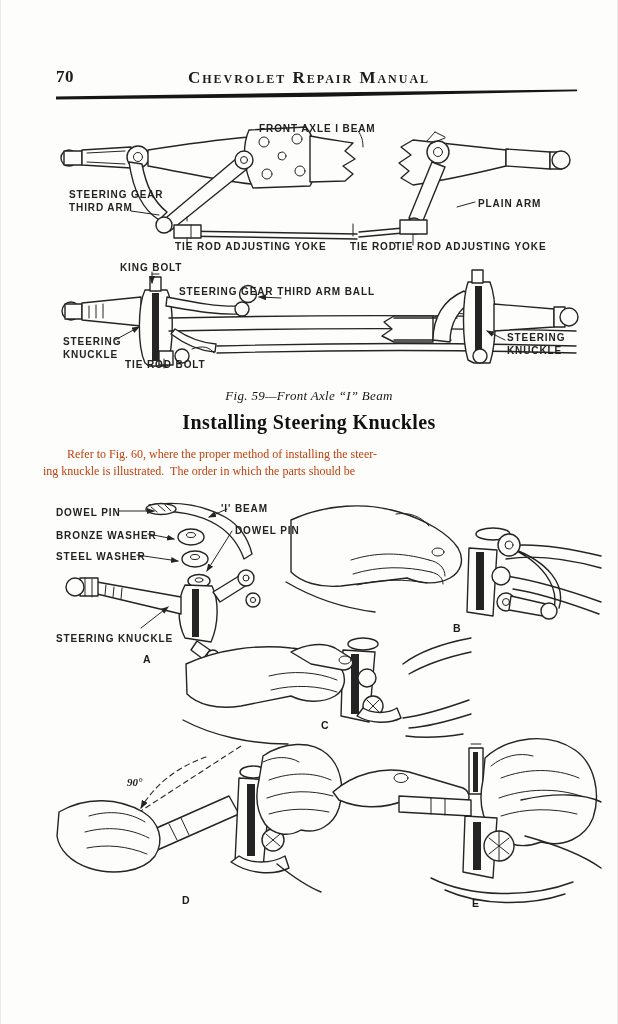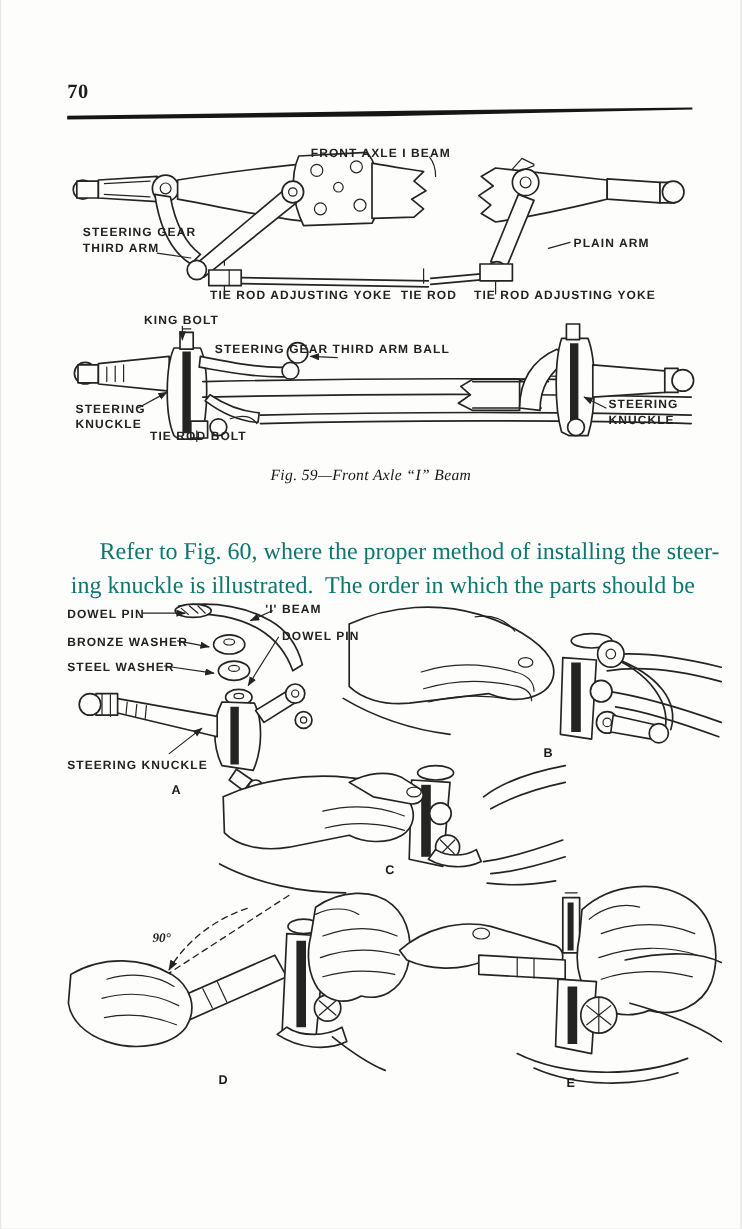--- a/index.html
+++ b/index.html
@@ -37,22 +37,22 @@
     font-style:italic;font-weight:400;font-size:13px;letter-spacing:.3px;color:#161616;
   }
   .cap59{top:388px;}
   .cap60{top:916px;}
   .heading{
     position:absolute;left:0;right:0;top:411px;text-align:center;
     font-weight:700;font-size:20px;letter-spacing:.4px;color:#111;
   }
   .para{
     position:absolute;left:42px;top:446px;width:546px;
-    font-size:20px;line-height:1.42;color:#0f766e;
-    white-space:pre-line;text-indent:24px;margin-left:16px;
+    font-size:12px;line-height:1.42;color:#c2410c;
+    white-space:pre-line;text-indent:24px;
   }
   .art{position:absolute;left:0;top:0;pointer-events:none;}
   .art .s{fill:none;stroke:#242424;stroke-width:1.4;stroke-linecap:round;stroke-linejoin:round;}
   .art .thin{stroke-width:1;}
   .art .sf{fill:#fdfdfc;stroke:#242424;stroke-width:1.4;stroke-linejoin:round;}
   .art .dk{fill:#242424;stroke:none;}
   .art .dash{stroke-dasharray:5 4;stroke-width:1.1;}
   .art .rule{fill:#161616;stroke:none;}
 </style>
 </head>
@@ -279,38 +279,40 @@
       <path class="sf" d="M464,816 L462,872 L492,878 L496,818 Z"></path>
       <path class="dk" d="M472,822 h8 v48 h-8 z"></path>
       <circle class="sf" cx="498" cy="846" r="15"></circle>
       <path class="s thin" d="M488,838 l20,16 M488,854 l20,-16 M498,831 v30"></path>
       <path class="s" d="M520,800 C556,792 584,794 600,802 M524,836 C560,846 586,858 600,868"></path>
       <path class="s" d="M430,878 C470,898 530,898 572,882 M444,890 C480,906 528,906 564,894"></path>
     </g>
   </svg>
 
   <div class="pageno">70</div>
+  <div class="htitle">Chevrolet Repair Manual</div>
 
   <div class="lbl" style="left:258px;top:122px;">FRONT AXLE I BEAM</div>
   <div class="lbl" style="left:68px;top:188px;">STEERING GEAR
 THIRD ARM</div>
   <div class="lbl" style="left:477px;top:197px;">PLAIN ARM</div>
   <div class="lbl" style="left:174px;top:240px;">TIE ROD ADJUSTING YOKE</div>
-  <div class="lbl" style="left:333px;top:240px;">TIE ROD</div>
+  <div class="lbl" style="left:349px;top:240px;">TIE ROD</div>
   <div class="lbl" style="left:394px;top:240px;">TIE ROD ADJUSTING YOKE</div>
   <div class="lbl" style="left:119px;top:261px;">KING BOLT</div>
   <div class="lbl" style="left:178px;top:285px;">STEERING GEAR THIRD ARM BALL</div>
   <div class="lbl" style="left:62px;top:335px;">STEERING
 KNUCKLE</div>
   <div class="lbl" style="left:124px;top:358px;text-align:right;">TIE ROD BOLT</div>
   <div class="lbl" style="left:506px;top:331px;">STEERING
 KNUCKLE</div>
 
   <div class="cap cap59">Fig. 59—Front Axle “I” Beam</div>
 
+  <div class="heading">Installing Steering Knuckles</div>
   <div class="para">Refer to Fig. 60, where the proper method of installing the steer-
 ing knuckle is illustrated.&nbsp; The order in which the parts should be</div>
 
   <div class="lbl" style="left:55px;top:506px;">DOWEL PIN</div>
   <div class="lbl" style="left:220px;top:502px;">'I' BEAM</div>
   <div class="lbl" style="left:234px;top:524px;">DOWEL PIN</div>
   <div class="lbl" style="left:55px;top:529px;">BRONZE WASHER</div>
   <div class="lbl" style="left:55px;top:550px;">STEEL WASHER</div>
   <div class="lbl" style="left:55px;top:632px;">STEERING KNUCKLE</div>
   <div class="angle" style="left:126px;top:776px;">90°</div>

